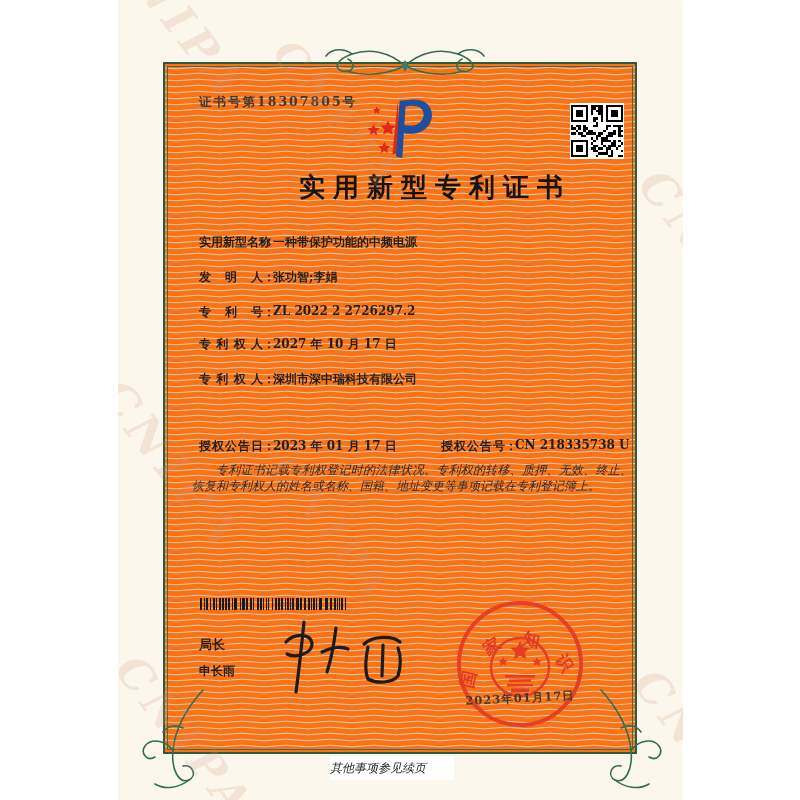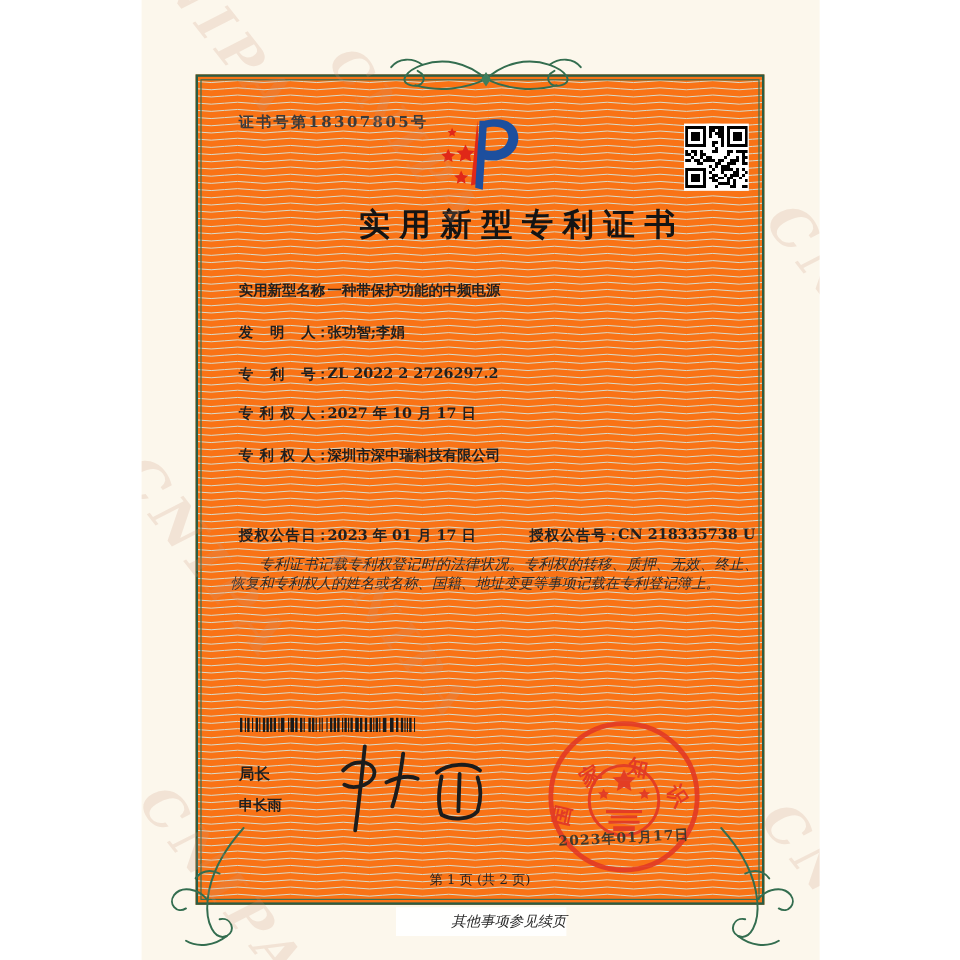--- a/index.html
+++ b/index.html
@@ -27,22 +27,22 @@
          font-style:italic;color:#2b2b2b;text-align:justify;}
   .paras p{margin:0;text-indent:2em;}
   .barcode{position:absolute;left:35px;top:534px;width:146px;height:12px;}
   .officer-title{position:absolute;left:34px;top:572px;font-size:13px;font-weight:bold;color:#1f1f1f;}
   .officer-name{position:absolute;left:34px;top:599px;font-size:12px;font-weight:bold;color:#1f1f1f;}
   .signature{position:absolute;left:105px;top:548px;width:150px;height:95px;}
   .seal{position:absolute;left:290px;top:535px;width:130px;height:130px;z-index:6;}
   .seal-date{position:absolute;left:290px;top:627px;width:130px;text-align:center;font-size:11.5px;
              font-weight:bold;color:#42392c;letter-spacing:1px;transform:rotate(-3deg);z-index:7;}
   .page-ind{position:absolute;left:0;top:662px;width:100%;text-align:center;font-size:11px;color:#222;}
-  .cont-note{position:absolute;left:212px;top:756px;width:142px;height:24px;background:rgba(255,255,255,0.92);
-             text-align:right;font-size:12px;line-height:24px;font-style:italic;color:#2b2b2b;z-index:3;}
+  .cont-note{position:absolute;left:212px;top:756px;width:124px;height:24px;background:rgba(255,255,255,0.92);
+             text-align:left;font-size:12px;line-height:24px;font-style:italic;color:#2b2b2b;z-index:3;}
   .orn{position:absolute;z-index:4;pointer-events:none;}
   .orn path{fill:none;stroke:#336d4f;stroke-width:1.6;stroke-linecap:round;}
   .orn .fill{fill:#3f7d5c;stroke:none;}
 </style>
 </head>
 <body>
 
 <div class="paper">
 
   <div class="wm" style="left:-38px;top:-8px;font-size:44px;">CNIPA</div>
@@ -425,21 +425,20 @@
         <path d="M48 58 l1.5 3 3.3 .4 -2.4 2.2 .6 3.2 -3 -1.6 -2.9 1.6 .6 -3.2 -2.4 -2.2 3.3 -.4 Z"></path>
         <path d="M82 58 l1.5 3 3.3 .4 -2.4 2.2 .6 3.2 -3 -1.6 -2.9 1.6 .6 -3.2 -2.4 -2.2 3.3 -.4 Z"></path>
         <rect x="50" y="76" width="30" height="2.6"></rect>
         <rect x="54" y="80.5" width="22" height="2.4"></rect>
         <rect x="52" y="85" width="26" height="2.4"></rect>
         <rect x="56" y="89.5" width="18" height="4"></rect>
       </g>
     </svg>
     <div class="seal-date">2023年01月17日</div>
 
-    <div class="page-ind">第 1 页 (共 2 页)</div>
 
     <svg class="orn" style="left:155px;top:-20px;width:170px;height:40px;" viewBox="0 0 170 40">
       <g>
         <path d="M85 22 C70 8 50 4 32 10 C18 15 12 24 22 27 C32 30 38 20 28 15"></path>
         <path d="M85 22 C68 30 46 33 26 27"></path>
         <path d="M32 10 C24 4 12 4 6 12"></path>
         <path d="M85 22 C100 8 120 4 138 10 C152 15 158 24 148 27 C138 30 132 20 142 15"></path>
         <path d="M85 22 C102 30 124 33 144 27"></path>
         <path d="M138 10 C146 4 158 4 164 12"></path>
         <path class="fill" d="M85 16 l4 6 -4 6 -4 -6 Z"></path>

